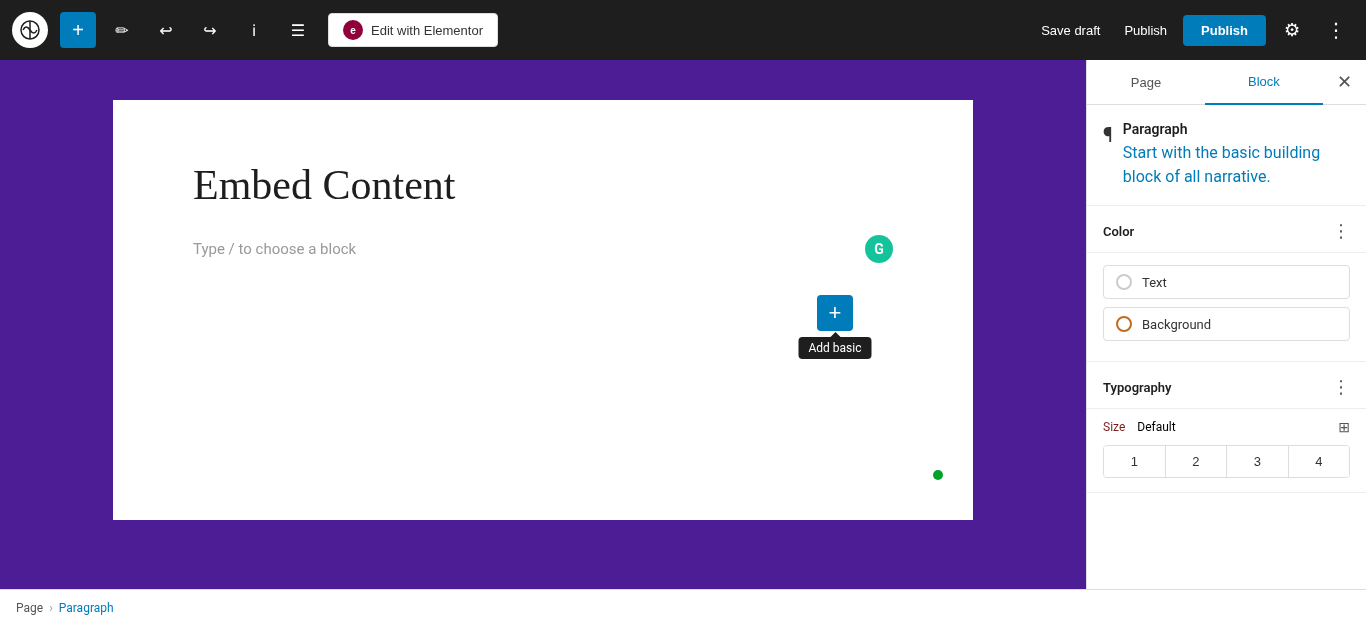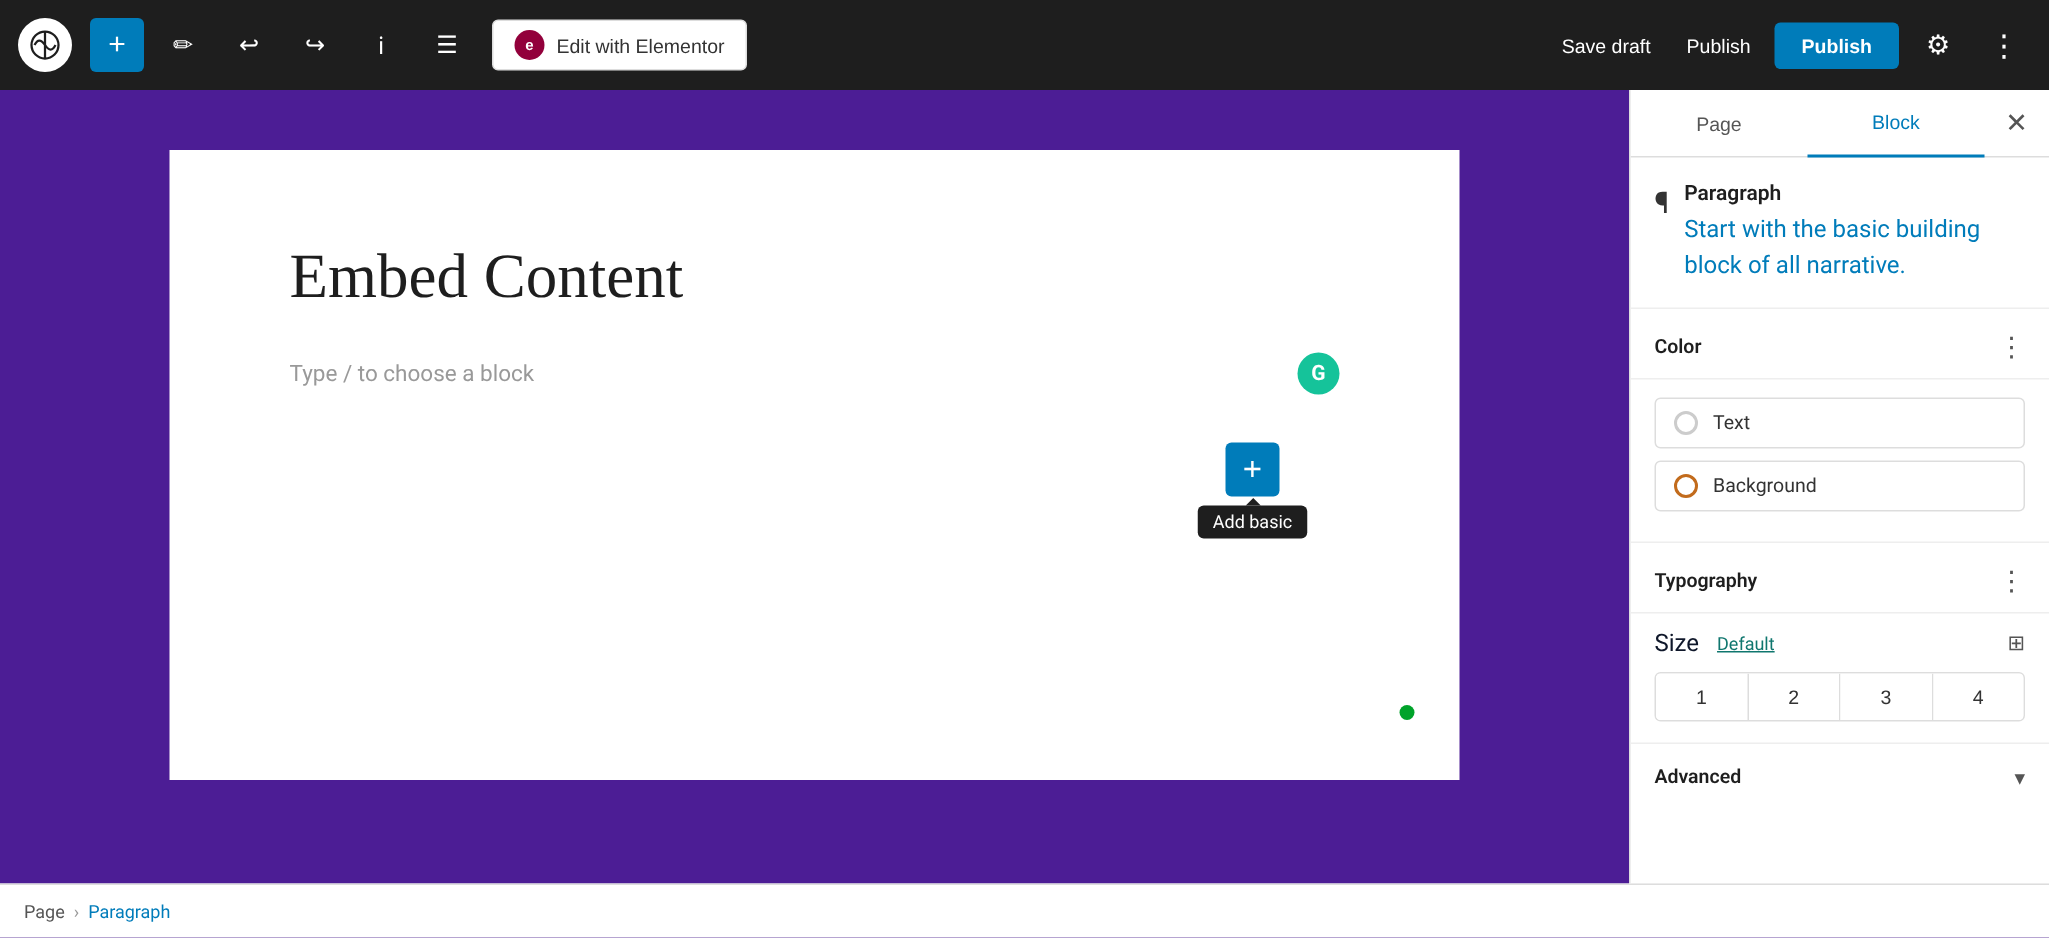--- a/index.html
+++ b/index.html
@@ -165,22 +165,22 @@
       width: 16px; height: 16px; border: 2px solid #ccc; border-radius: 50%;
       display: flex; align-items: center; justify-content: center; flex-shrink: 0;
     }
     .color-label { font-size: 13px; color: #333; }
 
     
     .typography-section { border-bottom: 1px solid #eee; }
     .size-row {
       display: flex; align-items: center; padding: 10px 16px; gap: 8px;
     }
-    .size-label { font-size: 16px; color: #0f172a; margin-right: 4px; }
-    .size-default { font-size: 12px; color: #0f766e; text-decoration: underline; }
+    .size-label { font-size: 12px; color: #7f1d1d; margin-right: 4px; }
+    .size-default { font-size: 12px; color: #000000; }
     .size-filter-icon { margin-left: auto; color: #555; font-size: 14px; cursor: pointer; }
     .size-btn {
       flex: 1; padding: 8px 0; text-align: center; font-size: 13px; color: #333;
       cursor: pointer; background: #fff; border: none; border-right: 1px solid #ddd;
     }
     .size-btn:last-child { border-right: none; }
 
     
     .advanced-section {
       padding: 0;
@@ -310,26 +310,20 @@
         <span class="size-filter-icon">⊞</span>
       </div>
       <div class="size-buttons-wrapper">
         <button class="size-btn">1</button>
         <button class="size-btn">2</button>
         <button class="size-btn">3</button>
         <button class="size-btn">4</button>
       </div>
     </div>
 
-    <div class="advanced-section">
-      <div class="advanced-header">
-        <span class="advanced-title">Advanced</span>
-        <span class="chevron-icon">▾</span>
-      </div>
-    </div>
 
   </div>
 </div>
 
 <div class="breadcrumb-bar">
   <span>Page</span>
   <span class="breadcrumb-sep">›</span>
   <a class="breadcrumb-link">Paragraph</a>
 </div>
 

